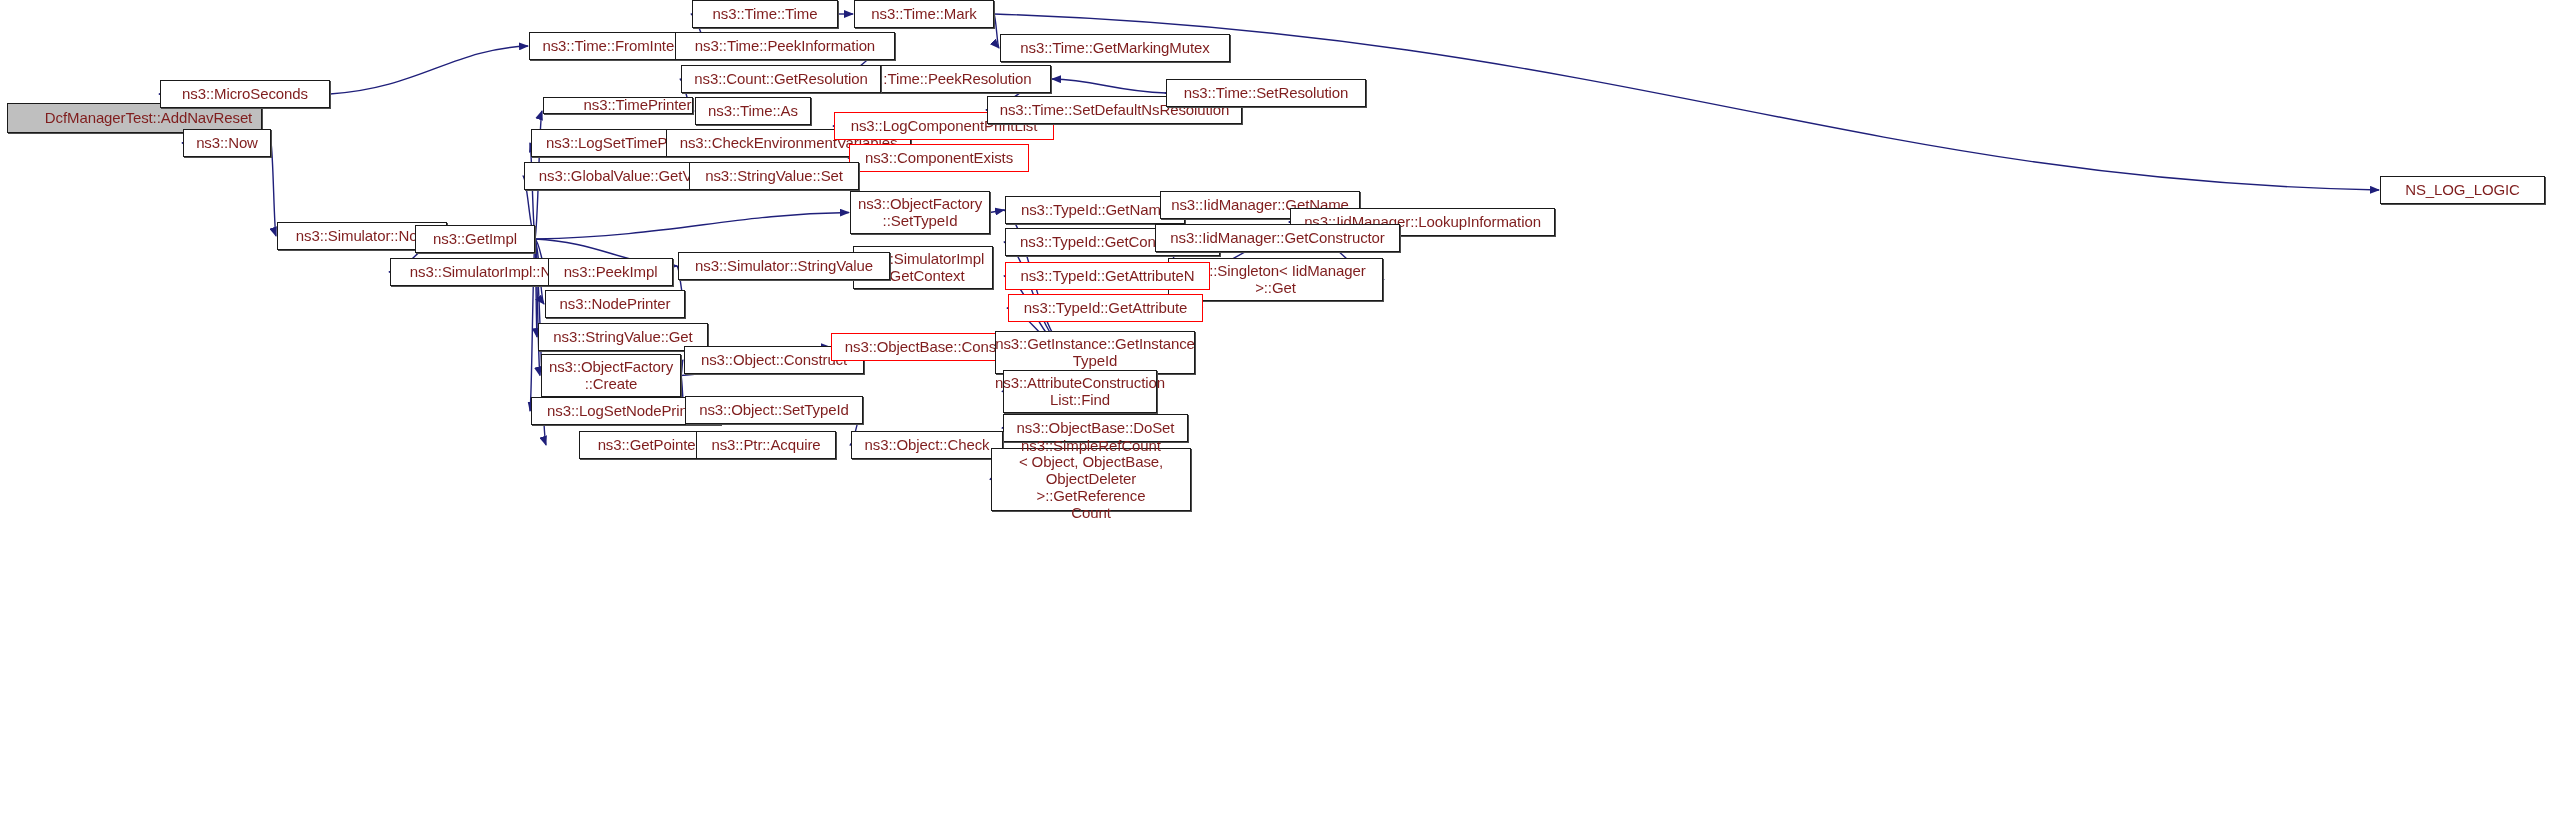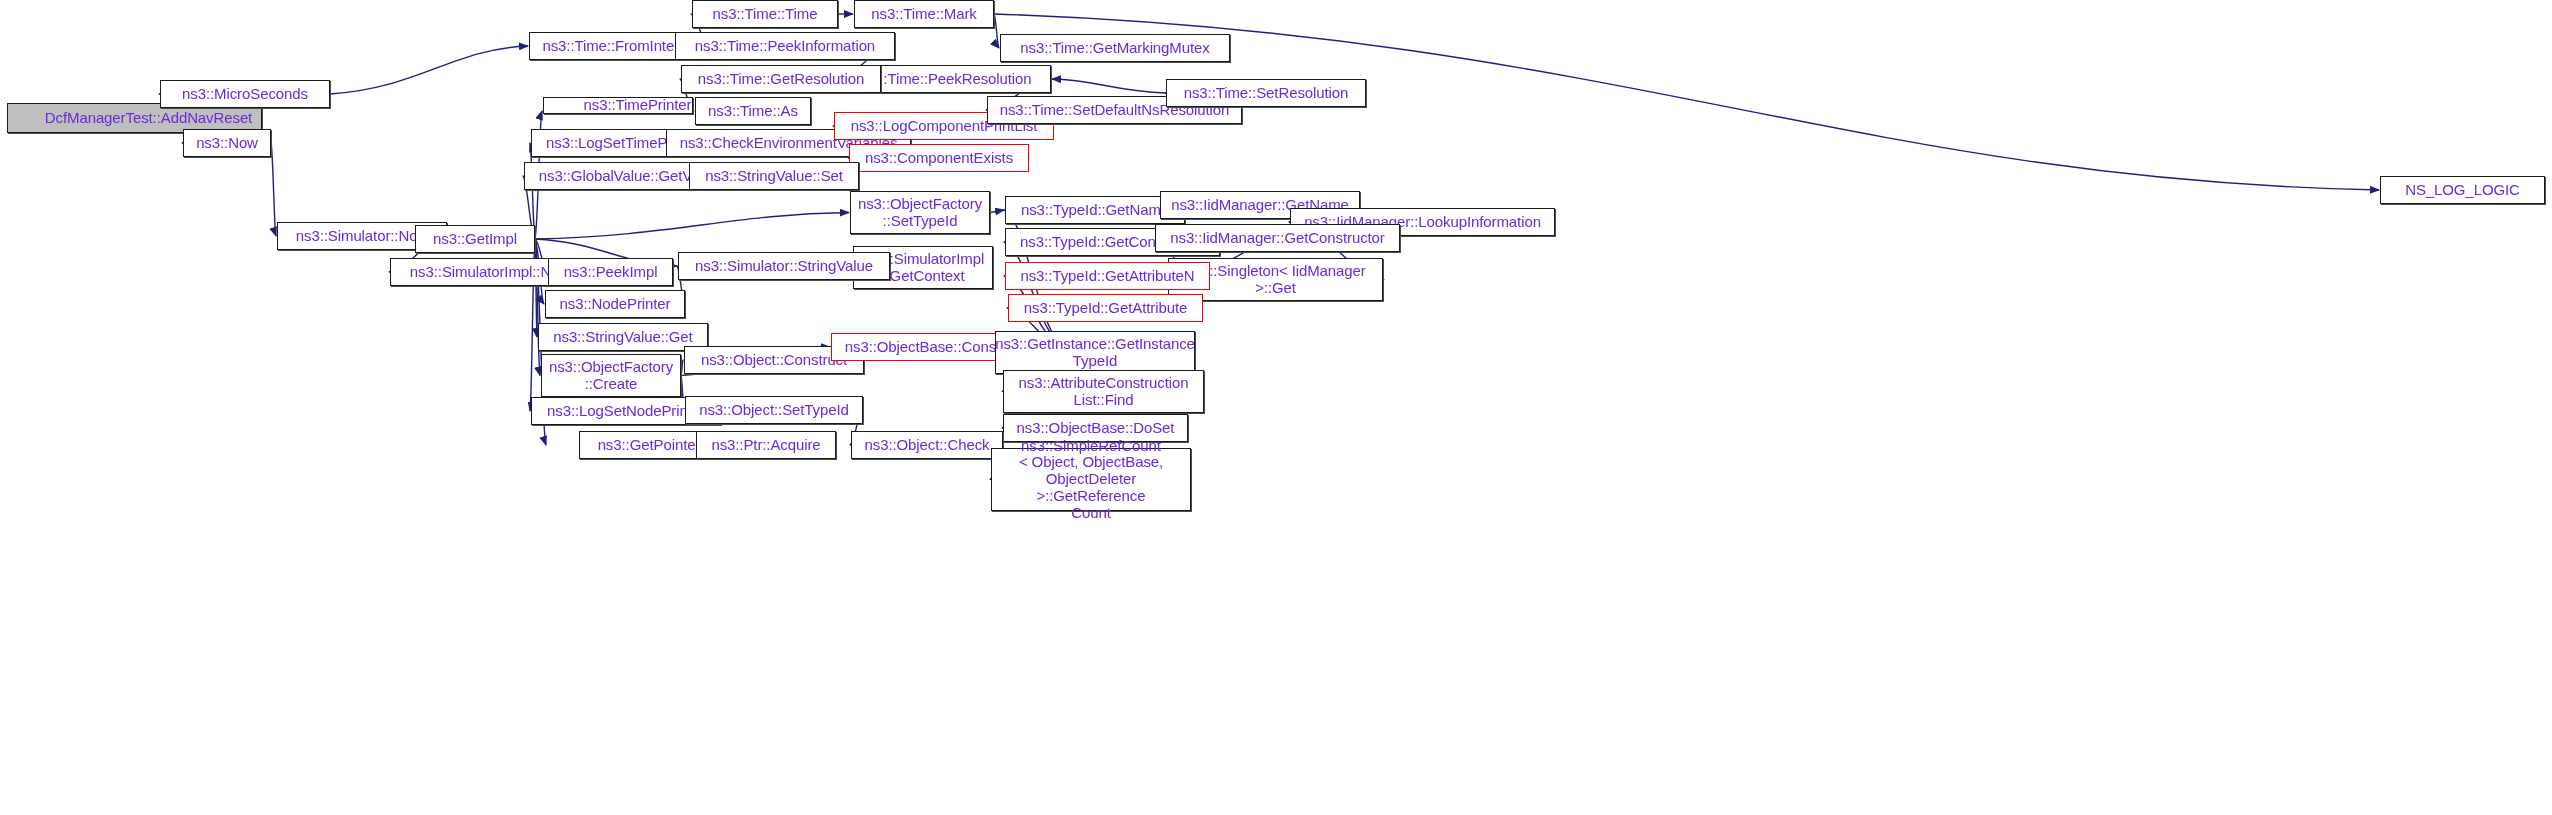--- a/index.html
+++ b/index.html
@@ -10,21 +10,21 @@
     background:#ffffff;
     font-family:"Liberation Sans", sans-serif;
     overflow:hidden;
   }
   #edges{position:absolute;left:0;top:0;width:2552px;height:815px;}
   .node{
     position:absolute;
     box-sizing:border-box;
     border:1px solid #1a1a1a;
     background:#ffffff;
-    color:#6d28d9;
+    color:#7f1d1d;
     display:flex;
     align-items:center;
     justify-content:center;
     text-align:center;
     line-height:1.12;
     font-size:15px;
     letter-spacing:-0.1px;
     white-space:pre-line;
     z-index:5;
     box-shadow:1px 1px 0 0 #4d4d4d;
@@ -118,21 +118,21 @@
       <div class="node plain" style="left: 183px; top: 129px; width: 88px; height: 28px;">ns3::Now</div>
       <div class="node plain" style="left: 277px; top: 222px; width: 170px; height: 28px;">ns3::Simulator::Now</div>
       <div class="node plain" style="left: 390px; top: 258px; width: 200px; height: 28px;">ns3::SimulatorImpl::Now</div>
       <div class="node plain" style="left: 415px; top: 225px; width: 120px; height: 28px;">ns3::GetImpl</div>
       <div class="node plain" style="left: 529px; top: 32px; width: 180px; height: 28px;">ns3::Time::FromInteger</div>
       <div class="node plain" style="left: 692px; top: 0px; width: 146px; height: 28px;">ns3::Time::Time</div>
       <div class="node plain" style="left: 675px; top: 32px; width: 220px; height: 28px;">ns3::Time::PeekInformation</div>
       <div class="node plain" style="left: 854px; top: 0px; width: 140px; height: 28px;">ns3::Time::Mark</div>
       <div class="node plain" style="left: 1000px; top: 34px; width: 230px; height: 28px;">ns3::Time::GetMarkingMutex</div>
       <div class="node plain" style="left: 836px; top: 65px; width: 215px; height: 28px;">ns3::Time::PeekResolution</div>
-      <div class="node plain" style="left: 681px; top: 65px; width: 200px; height: 28px;">ns3::Time::GetResolution</div>
+      <div class="node plain" style="left: 681px; top: 65px; width: 200px; height: 28px;">ns3::Count::GetResolution</div>
       <div class="node plain" style="left: 543px; top: 97px; width: 150px; height: 17px; padding-left: 39px;">ns3::TimePrinter</div>
       <div class="node plain" style="left: 695px; top: 97px; width: 116px; height: 28px;">ns3::Time::As</div>
       <div class="node plain" style="left: 531px; top: 129px; width: 185px; height: 28px;">ns3::LogSetTimePrinter</div>
       <div class="node plain" style="left: 666px; top: 129px; width: 245px; height: 28px;">ns3::CheckEnvironmentVariables</div>
       <div class="node warn" style="left: 834px; top: 112px; width: 220px; height: 28px;">ns3::LogComponentPrintList</div>
       <div class="node warn" style="left: 849px; top: 144px; width: 180px; height: 28px;">ns3::ComponentExists</div>
       <div class="node plain" style="left: 524px; top: 162px; width: 210px; height: 28px;">ns3::GlobalValue::GetValue</div>
       <div class="node plain" style="left: 689px; top: 162px; width: 170px; height: 28px;">ns3::StringValue::Set</div>
       <div class="node plain" style="left: 987px; top: 96px; width: 255px; height: 28px;">ns3::Time::SetDefaultNsResolution</div>
       <div class="node plain" style="left: 1166px; top: 79px; width: 200px; height: 28px;">ns3::Time::SetResolution</div>
@@ -153,21 +153,21 @@
       <div class="node plain" style="left: 678px; top: 252px; width: 212px; height: 28px;">ns3::Simulator::StringValue</div>
       <div class="node plain" style="left: 548px; top: 258px; width: 125px; height: 28px;">ns3::PeekImpl</div>
       <div class="node plain" style="left: 545px; top: 290px; width: 140px; height: 28px;">ns3::NodePrinter</div>
       <div class="node plain" style="left: 538px; top: 323px; width: 170px; height: 28px;">ns3::StringValue::Get</div>
       <div class="node plain" style="left: 541px; top: 354px; width: 140px; height: 43px;">ns3::ObjectFactory
 ::Create</div>
       <div class="node plain" style="left: 684px; top: 346px; width: 180px; height: 28px;">ns3::Object::Construct</div>
       <div class="node warn" style="left: 831px; top: 333px; width: 233px; height: 28px;">ns3::ObjectBase::ConstructSelf</div>
       <div class="node plain" style="left: 995px; top: 331px; width: 200px; height: 43px;">ns3::GetInstance::GetInstance
 TypeId</div>
-      <div class="node plain" style="left: 1003px; top: 370px; width: 201px; height: 43px;">ns3::AttributeConstruction
+      <div class="node plain" style="left: 1003px; top: 370px; width: 154px; height: 43px;">ns3::AttributeConstruction
 List::Find</div>
       <div class="node plain" style="left: 1003px; top: 414px; width: 185px; height: 28px;">ns3::ObjectBase::DoSet</div>
       <div class="node plain" style="left: 531px; top: 397px; width: 190px; height: 28px;">ns3::LogSetNodePrinter</div>
       <div class="node plain" style="left: 685px; top: 396px; width: 178px; height: 28px;">ns3::Object::SetTypeId</div>
       <div class="node plain" style="left: 547px; top: 431px; width: 140px; height: 28px; margin-left: 32px;">ns3::GetPointer</div>
       <div class="node plain" style="left: 696px; top: 431px; width: 140px; height: 28px;">ns3::Ptr::Acquire</div>
       <div class="node plain" style="left: 851px; top: 431px; width: 152px; height: 28px;">ns3::Object::Check</div>
       <div class="node plain" style="left: 991px; top: 448px; width: 200px; height: 63px;">ns3::SimpleRefCount
 &lt; Object, ObjectBase,
  ObjectDeleter &gt;::GetReference

